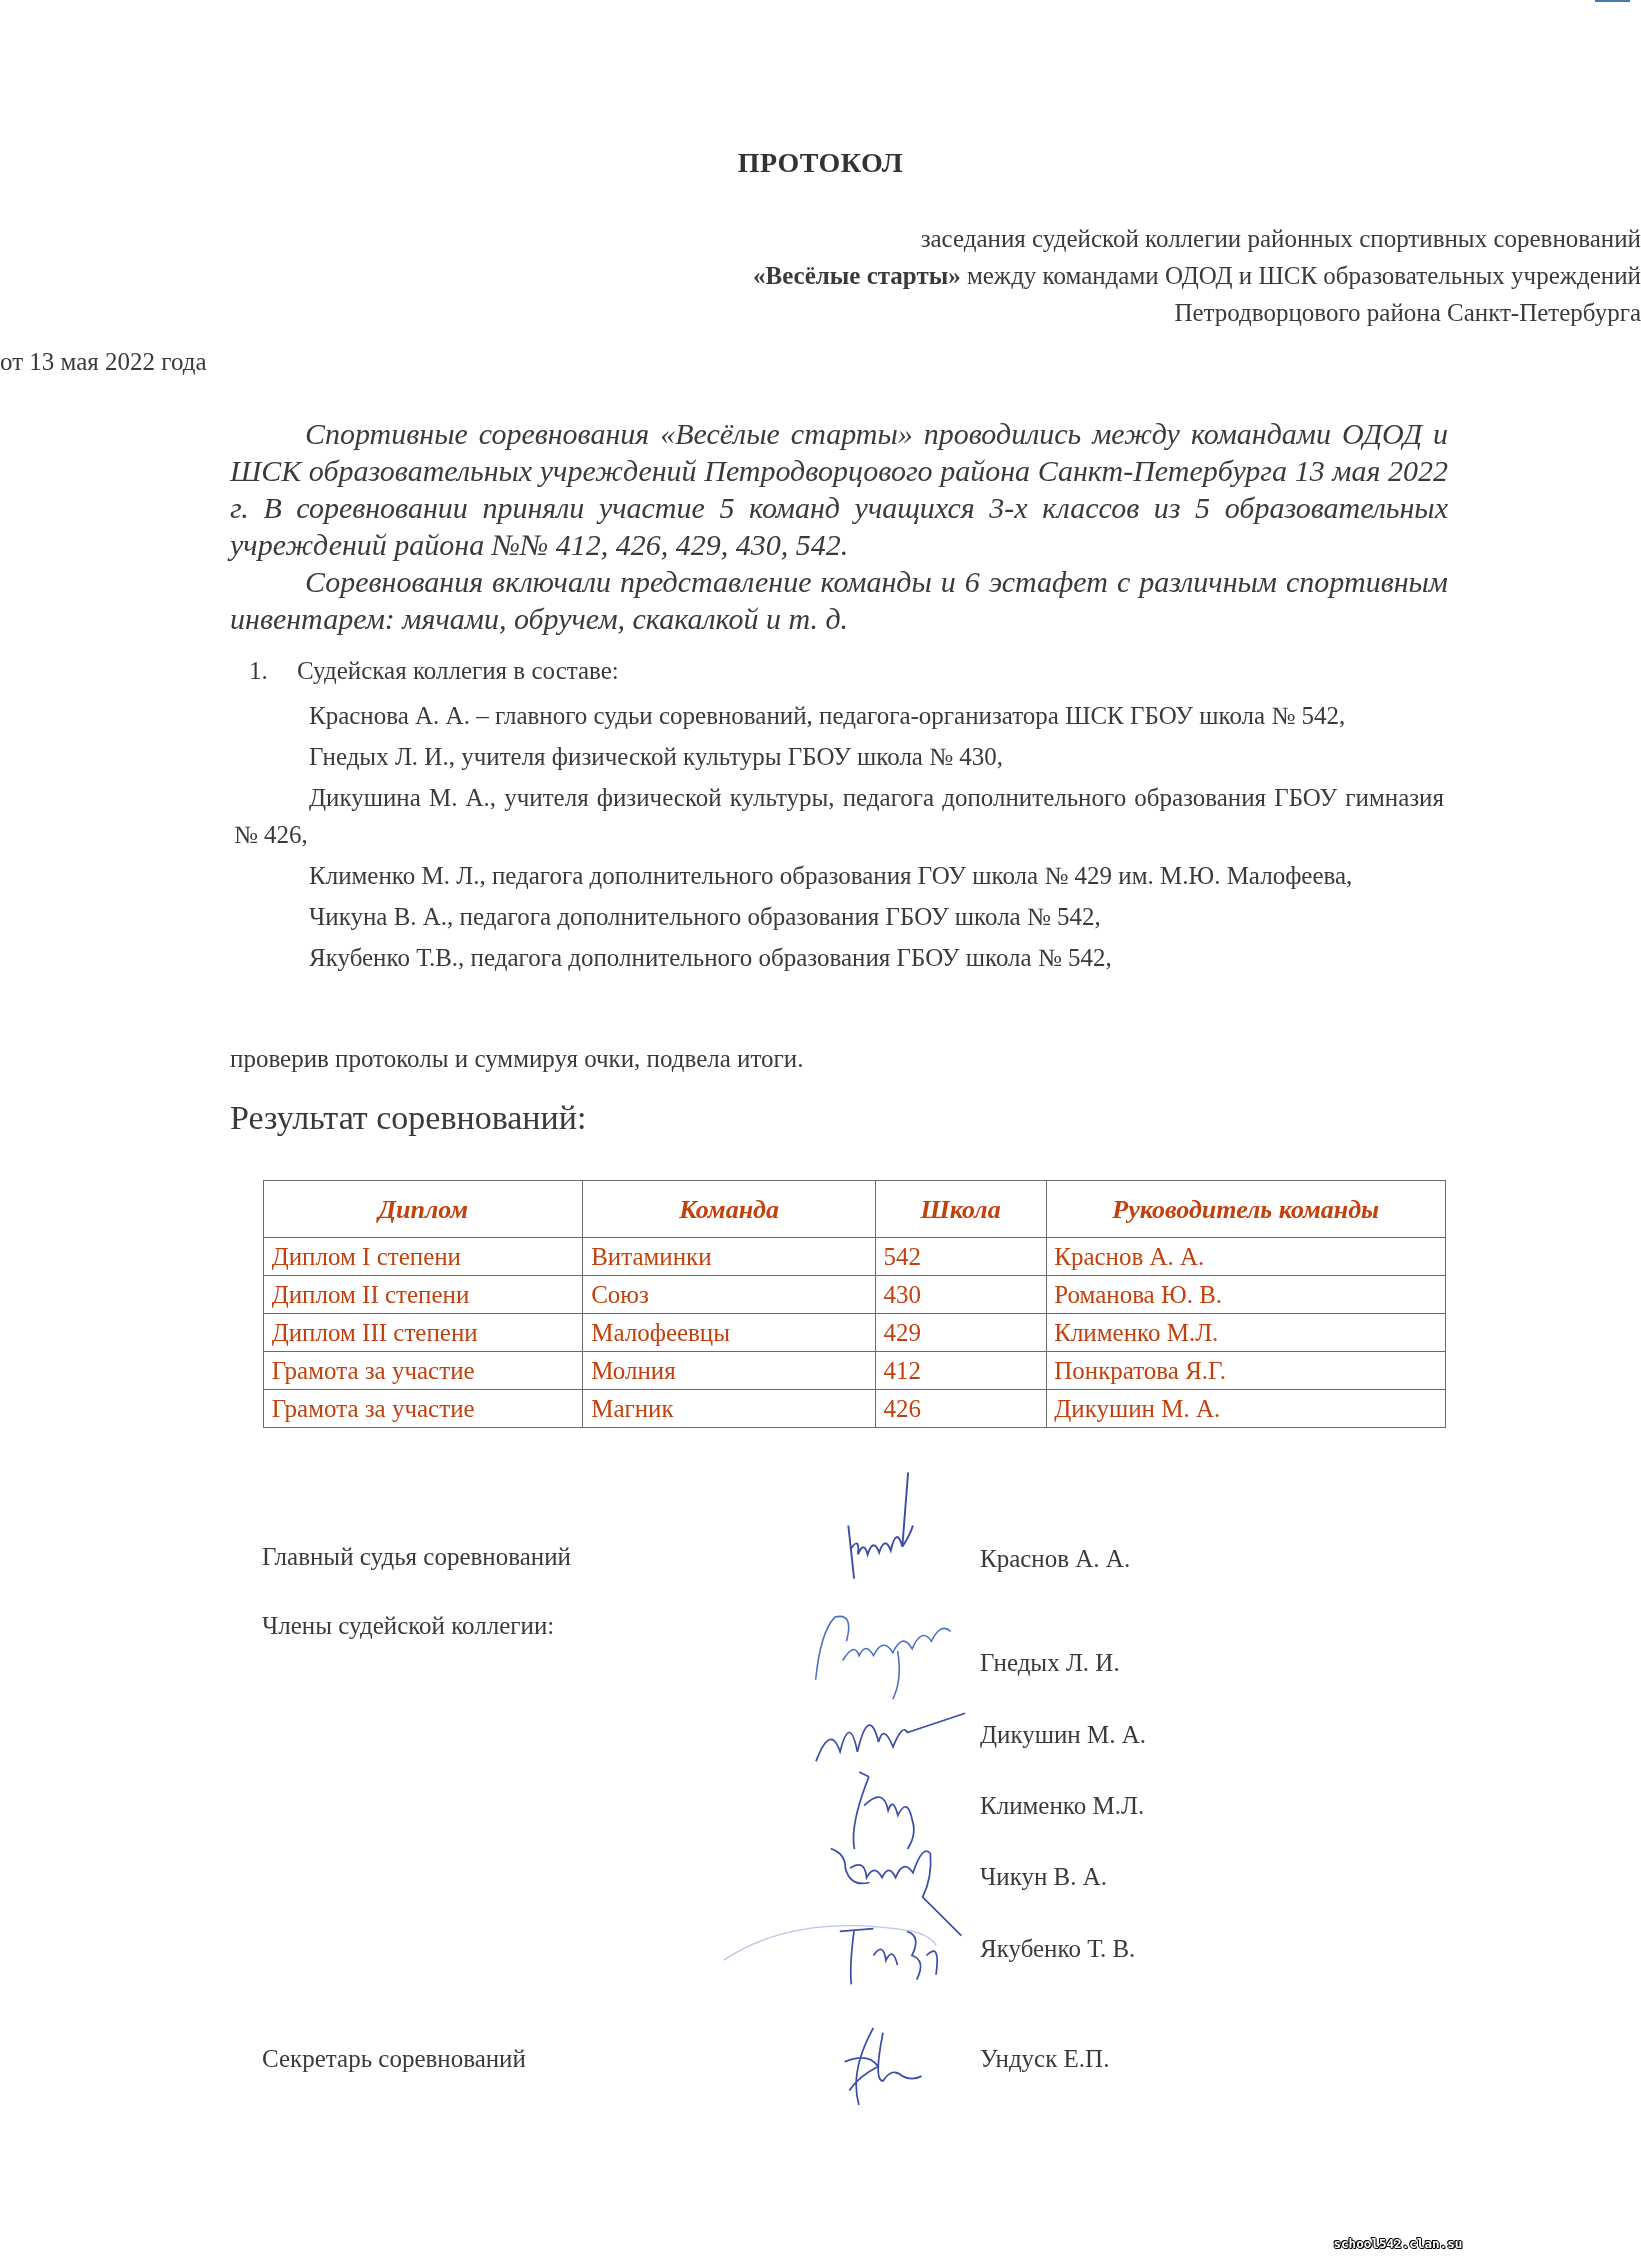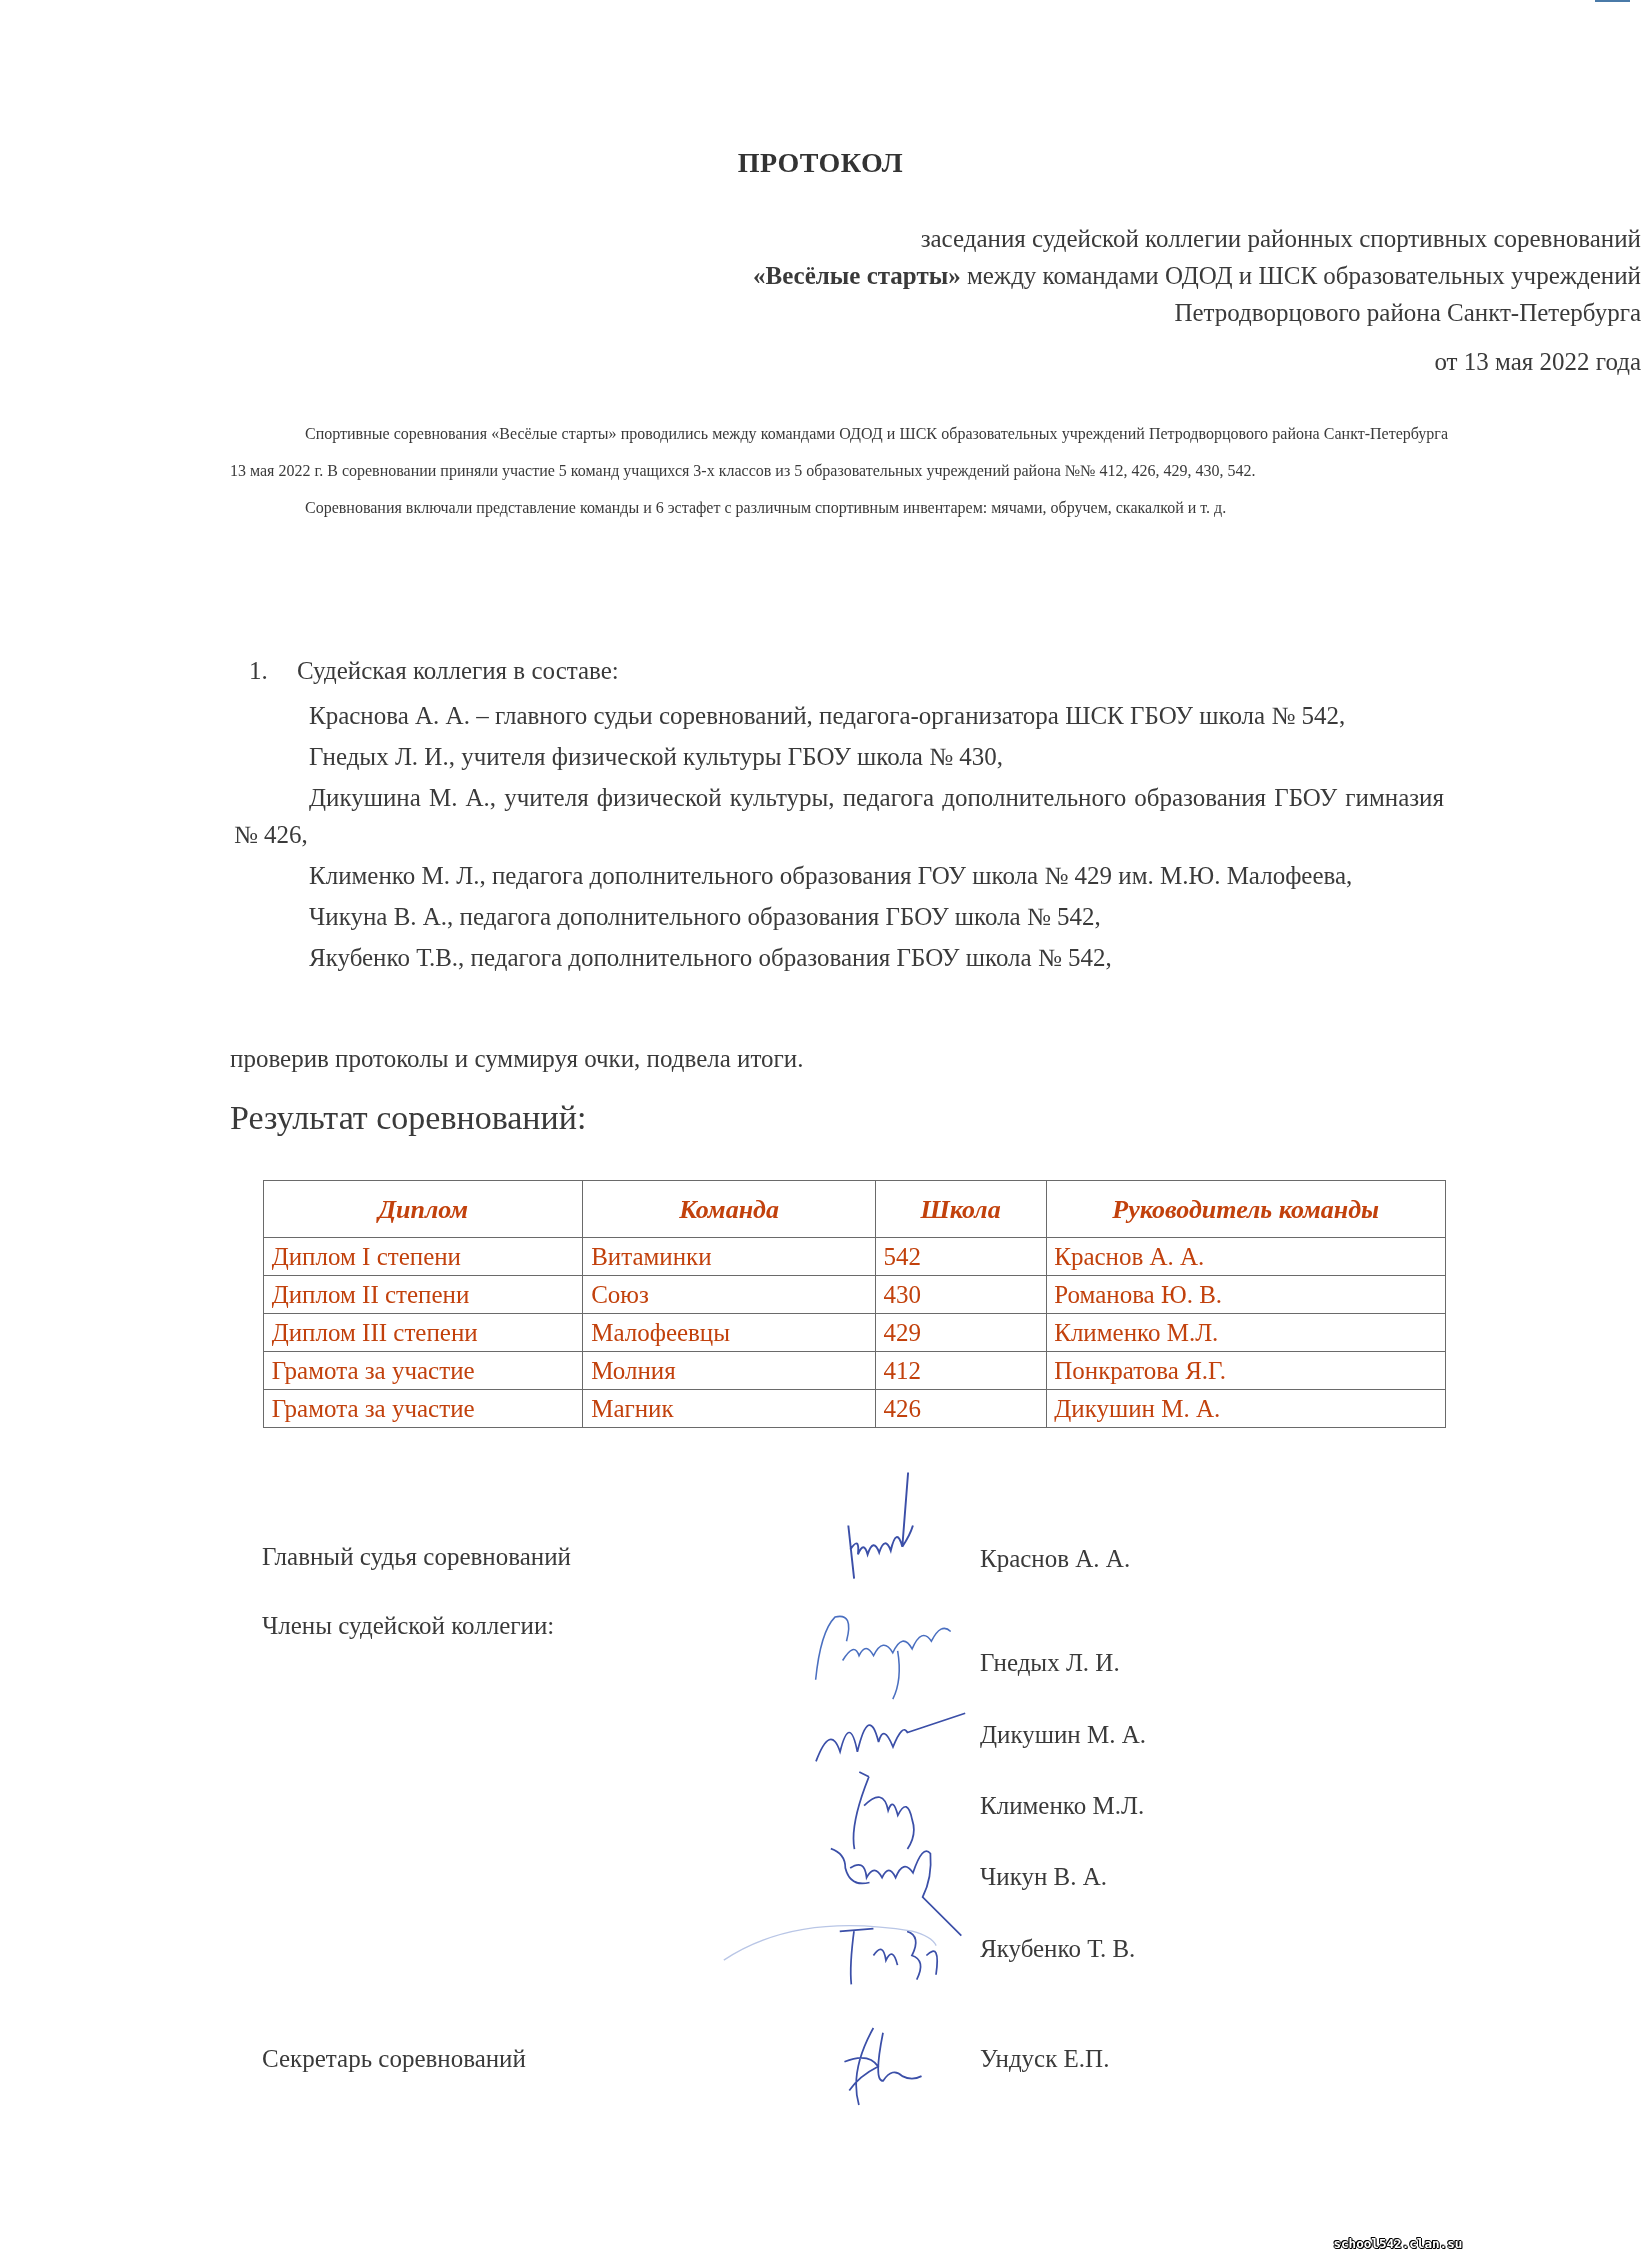--- a/index.html
+++ b/index.html
@@ -13,25 +13,25 @@
     position: absolute; left: 0; width: 1641px; top: 147px;
     text-align: center; font-weight: bold; font-size: 28px; letter-spacing: 0.5px; color: #333;
   }
   .subtitle {
     position: absolute; left: 0; width: 1641px; top: 220px;
     text-align: right; font-size: 25px; line-height: 37px;
   }
   .subtitle b { font-weight: bold; }
   .date {
     position: absolute; left: 0; width: 1641px; top: 348px;
-    text-align: right; font-size: 25px;
+    text-align: left; font-size: 25px;
   }
   .body-text {
     position: absolute; left: 230px; width: 1218px; top: 415px;
-    font-size: 16px; line-height: 37px; text-align: justify;
+    font-size: 30px; line-height: 37px; text-align: justify; font-style: italic;
   }
   .p-indent { text-indent: 75px; margin: 0; }
   .list-head { position: absolute; left: 249px; top: 657px; font-size: 25px; }
   .list-head .num { display: inline-block; width: 48px; }
   .judges {
     position: absolute; left: 230px; width: 1218px; top: 693px;
     font-size: 25px; line-height: 37px; text-align: justify;
   }
   .judge { margin: 4px; }
   .judge.hang { padding-left: 75px; }

